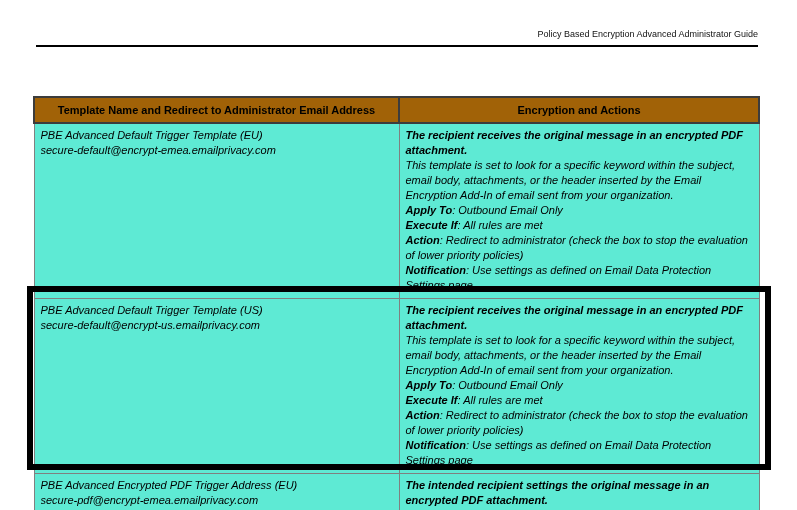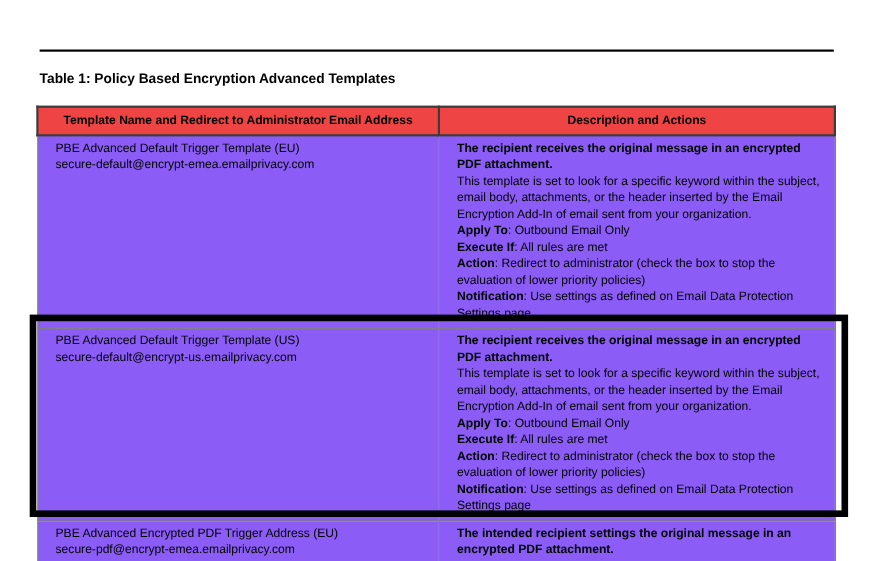--- a/index.html
+++ b/index.html
@@ -40,33 +40,34 @@
     position: absolute;
     left: 33px;
     top: 96px;
     width: 725px;
     border-collapse: collapse;
     table-layout: fixed;
     font-size: 11px;
     line-height: 15px;
   }
   table.pbe-table th {
-    background: #ef4444;
+    background: #a16207;
     border: 2px solid #3c3c3c;
     font-size: 11px;
     font-weight: bold;
     text-align: center;
     height: 22px;
     padding: 1px 8px;
   }
   table.pbe-table td {
     border: 1.5px solid #808080;
     vertical-align: top;
-    padding: 4px 6px 5px 16px;
-    background: #8b5cf6;
+    padding: 4px 6px 5px 6px;
+    background: #5eead4;
+    font-style: italic;
   }
   td.cell-left div { white-space: nowrap; overflow: hidden; }
   td.cell-right p { margin: 0; }
   .desc-head { font-weight: bold; }
   .b { font-weight: bold; }
   .row-tall { height: 165px; }
   .highlight-box {
     position: absolute;
     left: 27px;
     top: 286px;
@@ -77,34 +78,34 @@
     pointer-events: none;
     z-index: 5;
     background: transparent;
   }
 </style>
 </head>
 <body>
 
 <div id="page">
 
+  <div class="guide-title">Policy Based Encryption Advanced Administrator Guide</div>
 
   <div class="header-rule"></div>
 
-  <div class="table-caption">Table 1: Policy Based Encryption Advanced Templates</div>
 
   <table class="pbe-table">
     <colgroup>
       <col style="width:365px">
       <col style="width:360px">
     </colgroup>
     <thead>
       <tr>
         <th>Template Name and Redirect to Administrator Email Address</th>
-        <th>Description and Actions</th>
+        <th>Encryption and Actions</th>
       </tr>
     </thead>
     <tbody>
 
       <tr class="row-tall">
         <td class="cell-left">
           <div>PBE Advanced Default Trigger Template (EU)</div>
           <div>secure-default@encrypt-emea.emailprivacy.com</div>
         </td>
         <td class="cell-right">

